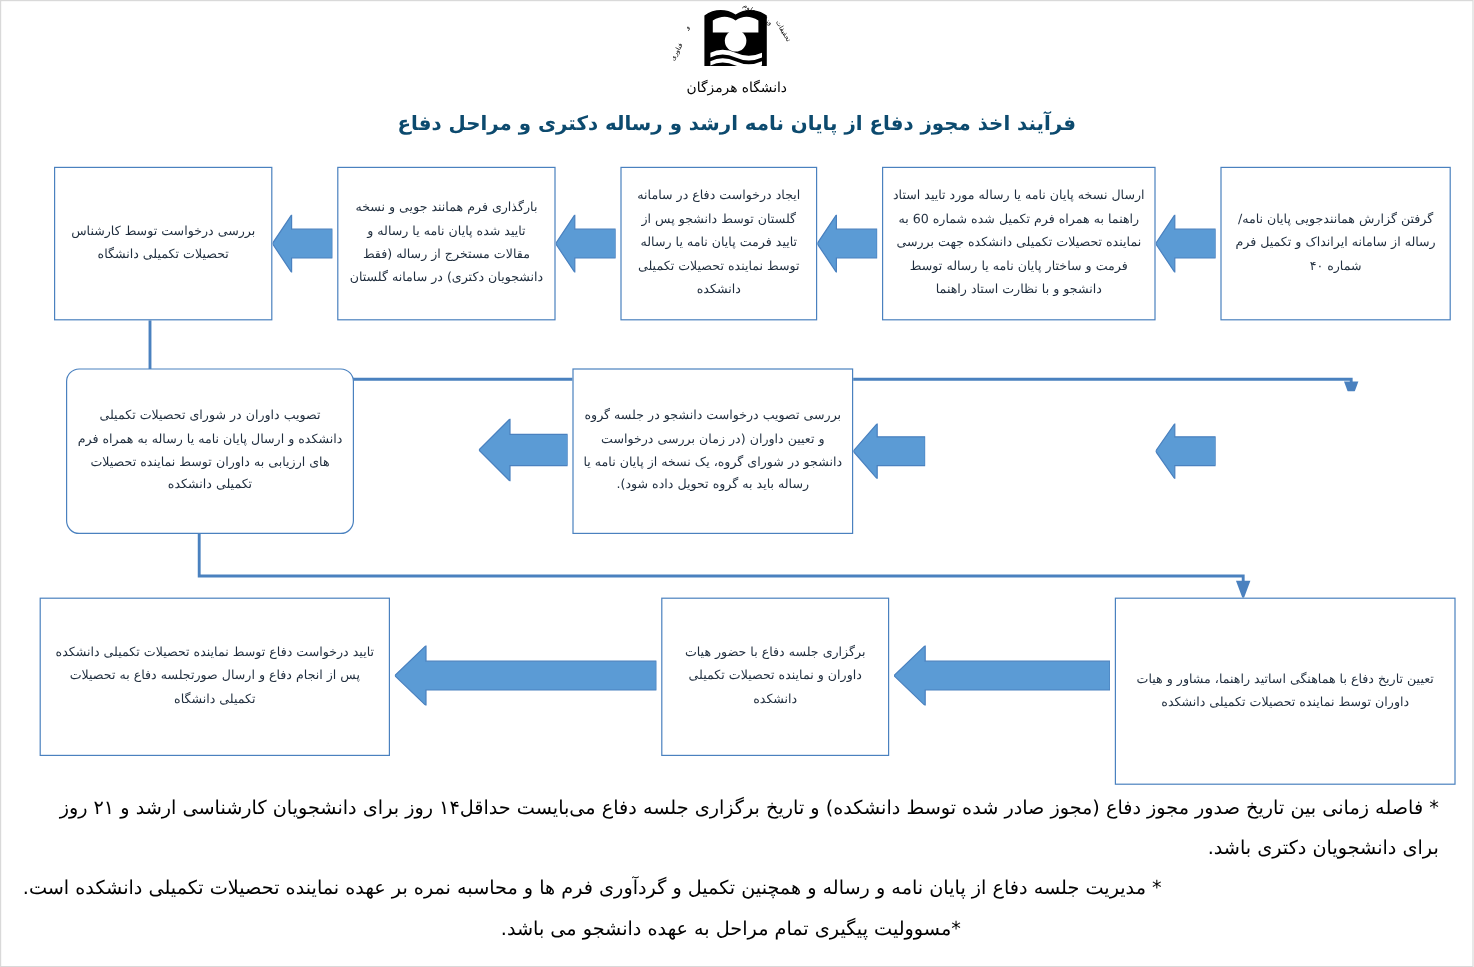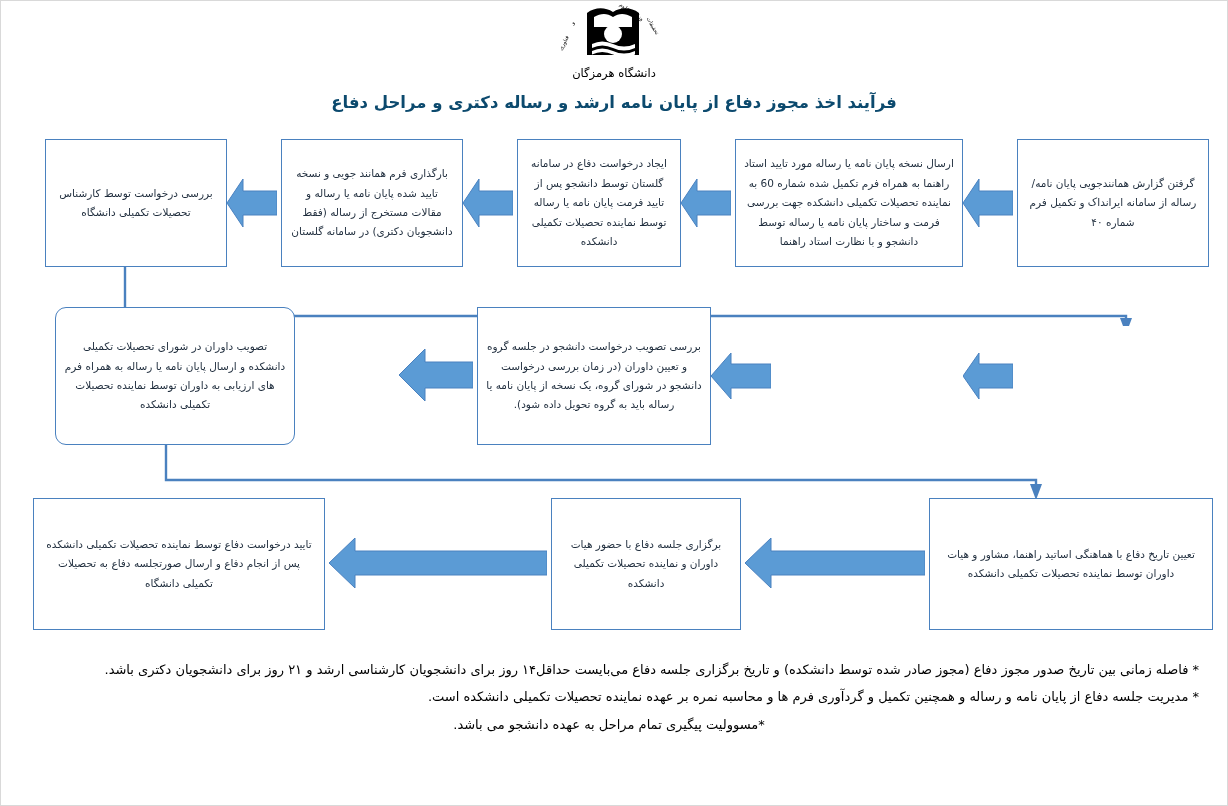--- a/index.html
+++ b/index.html
@@ -45,27 +45,27 @@
   .arrow{position:absolute;}
   .arrow svg{display:block;}
 
   
   .connector{position:absolute;pointer-events:none;}
 
   
   .notes{
     position:absolute;left:18px;right:18px;top:655px;
     text-align:right;
-    font-size:13px;
+    font-size:16px;
     line-height:2.1;
     color:#000;
     font-family:"DejaVu Sans",sans-serif;
   }
   .note{margin:0;padding:0 10px 0 0;}
-  .note.n2{text-align:right;}
+  .note.n2{text-align:left;}
   .note.n3{text-align:center;}
 </style>
 </head>
 <body>
 
 <div class="page">
 
   <div class="header">
     <div class="logo-wrap">
       <svg class="logo-svg" width="150" height="62" viewBox="0 0 150 62">
@@ -164,21 +164,21 @@
   <div class="arrow" style="right:754px;top:348px;">
     <svg width="74" height="52" viewBox="0 0 74 52">
       <polygon points="74,13 26,13 26,0 0,26 26,52 26,39 74,39" fill="#5b9bd5" stroke="#4a81bf" stroke-width="1"></polygon>
     </svg>
   </div>
 
   <div class="box" style="right:932px;top:306px;width:240px;height:138px;border-radius:11px;">
     <span>تصویب داوران در شورای تحصیلات تکمیلی دانشکده و ارسال پایان نامه یا رساله به همراه فرم های ارزیابی به داوران توسط نماینده تحصیلات تکمیلی دانشکده</span>
   </div>
 
-  <div class="box" style="right:14px;top:497px;width:284px;height:132px;">
+  <div class="box" style="right:14px;top:497px;width:284px;height:156px;">
     <span>تعیین تاریخ دفاع با هماهنگی اساتید راهنما، مشاور و هیات داوران توسط نماینده تحصیلات تکمیلی دانشکده</span>
   </div>
 
   <div class="arrow" style="right:302px;top:537px;">
     <svg width="180" height="50" viewBox="0 0 180 50">
       <polygon points="180,13 26,13 26,0 0,25 26,50 26,37 180,37" fill="#5b9bd5" stroke="#4a81bf" stroke-width="1"></polygon>
     </svg>
   </div>
 
   <div class="box" style="right:486px;top:497px;width:190px;height:132px;align-items:center;">

